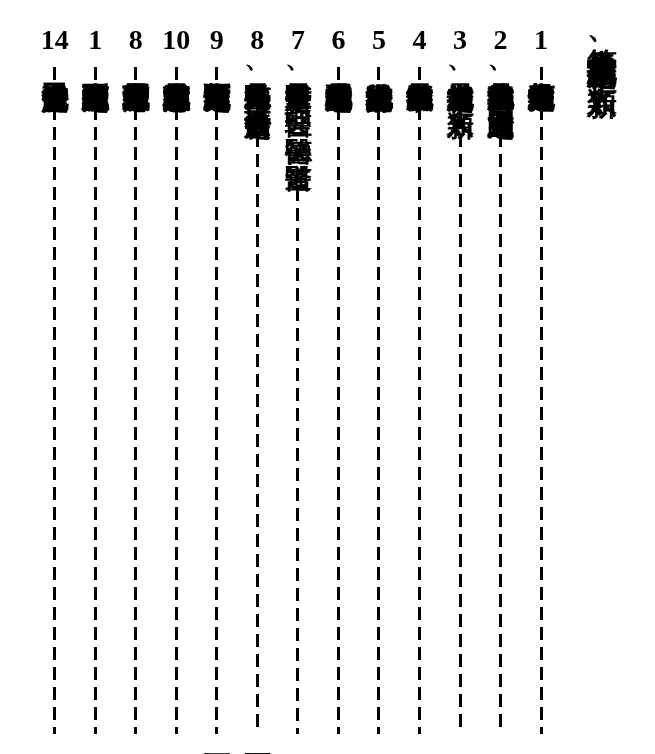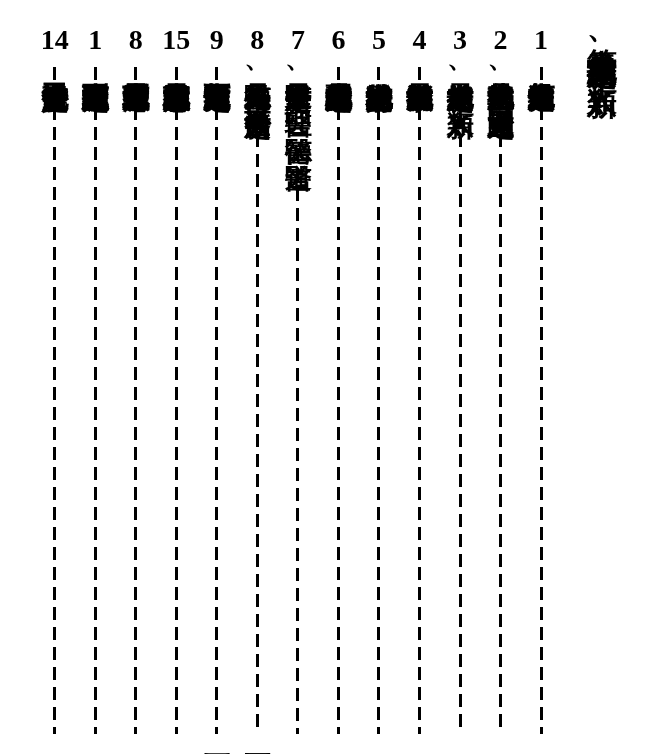--- a/index.html
+++ b/index.html
@@ -145,21 +145,21 @@
     </div>
 
     <div class="col entry-col">
       <div class="entry-num">9</div>
       <div class="vert entry-title">人類如何面對末劫世紀之大災劫難</div>
       <div class="leader"></div>
       <div class="vert entry-page">八一六</div>
     </div>
 
     <div class="col entry-col">
-      <div class="entry-num">15</div>
+      <div class="entry-num">10</div>
       <div class="vert entry-title">人類應以心靈智慧探討地球世界</div>
       <div class="leader"></div>
       <div class="vert entry-page">八二二</div>
     </div>
 
     <div class="col entry-col">
       <div class="entry-num">8</div>
       <div class="vert entry-title">人類應用智慧經營管理地球世界</div>
       <div class="leader"></div>
       <div class="vert entry-page">八三〇</div>

